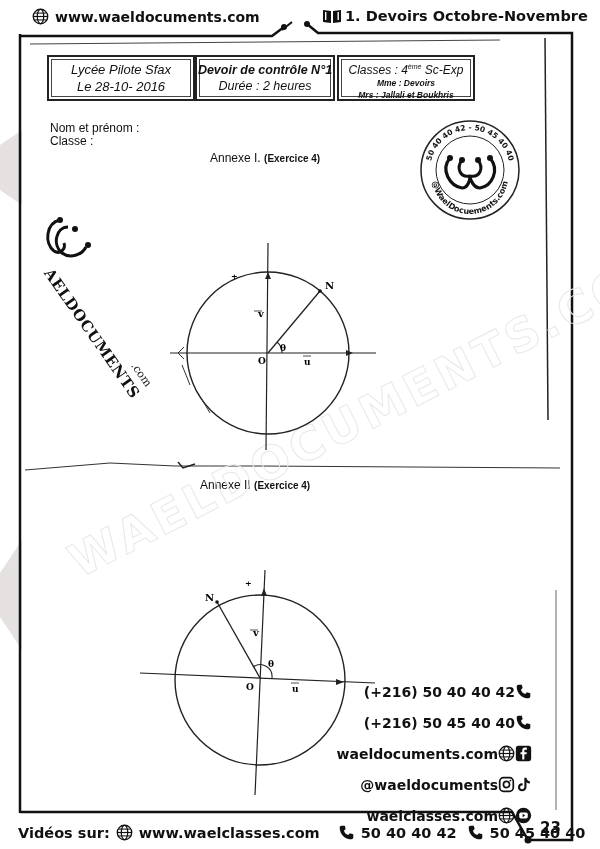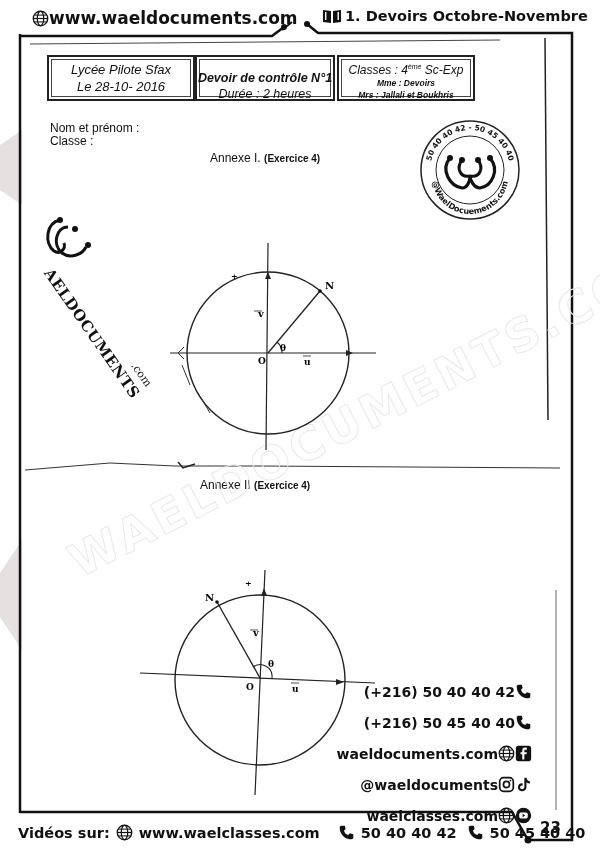--- a/index.html
+++ b/index.html
@@ -1,27 +1,27 @@
 <!DOCTYPE html>
 <html><head>
 <meta charset="utf-8">
 <style>
   html, body { margin:0; padding:0; }
   body { width:600px; height:849px; position:relative; background:#ffffff; overflow:hidden; font-family:"Liberation Sans", sans-serif; color:#111; }
   .abs { position:absolute; }
   
-  .top-left { left:32px; top:8px; font-family:"DejaVu Sans", sans-serif; font-weight:bold; font-size:17px; display:flex; align-items:center; }
+  .top-left { left:32px; top:8px; font-family:"DejaVu Sans", sans-serif; font-weight:bold; font-size:14px; display:flex; align-items:center; gap:6px; }
   .top-right { left:322px; top:8px; font-family:"DejaVu Sans", sans-serif; font-weight:bold; font-size:14.5px; display:flex; align-items:flex-end; gap:3px; white-space:nowrap; }
   .globe { width:17px; height:17px; }
   
   .frame-svg { left:0; top:0; }
   
   .hdr-box { position:absolute; border:2px solid #222; box-shadow: inset 0 0 0 2px #fff, inset 0 0 0 3px #444; font-style:italic; text-align:center; }
   .hb1 { left:47px; top:55px; width:148px; height:46px; font-size:13px; line-height:17px; padding-top:4px; box-sizing:border-box; }
-  .hb2 { left:195px; top:55px; width:140px; height:46px; font-size:12.5px; line-height:16px; padding-top:13px; box-sizing:border-box; }
+  .hb2 { left:195px; top:55px; width:140px; height:46px; font-size:12.5px; line-height:16px; padding-top:5px; box-sizing:border-box; }
   .hb2 .t1 { font-weight:bold; }
   .hb3 { left:337px; top:55px; width:138px; height:46px; font-size:12px; line-height:13px; padding-top:3px; box-sizing:border-box; }
   .hb3 .small { font-size:8.5px; font-weight:bold; line-height:12px; display:block; }
   .hb3 sup { font-size:7px; }
   .student { left:50px; top:122px; font-size:12px; line-height:13px; }
   .annex1 { left:210px; top:151px; font-size:12px;text-align:center; }
   .annex2 { left:200px; top:478px; font-size:12px; }
   .annex small { font-size:10px; font-weight:bold; }
   
   .wm-text { left:55px; top:265px; transform-origin:left top; transform:rotate(55deg); font-family:"DejaVu Serif", serif; font-weight:bold; font-size:15px; letter-spacing:0.5px; white-space:nowrap; }

